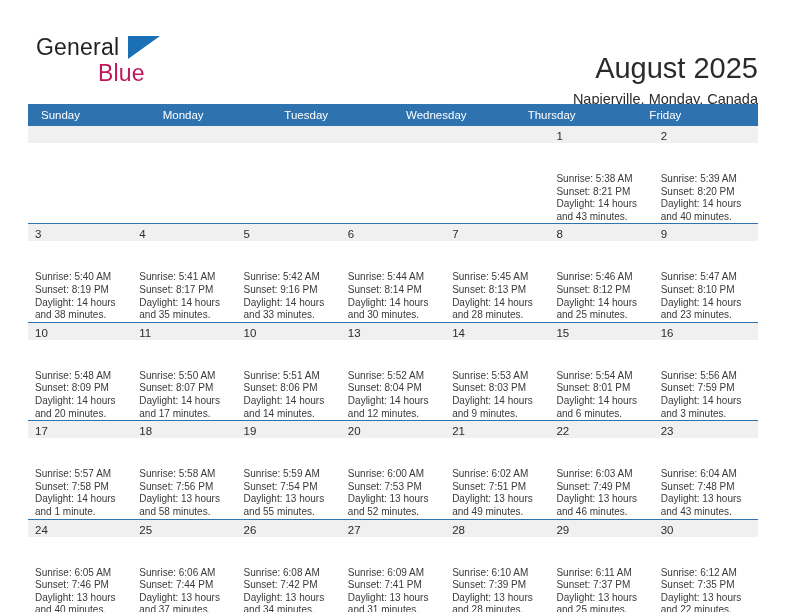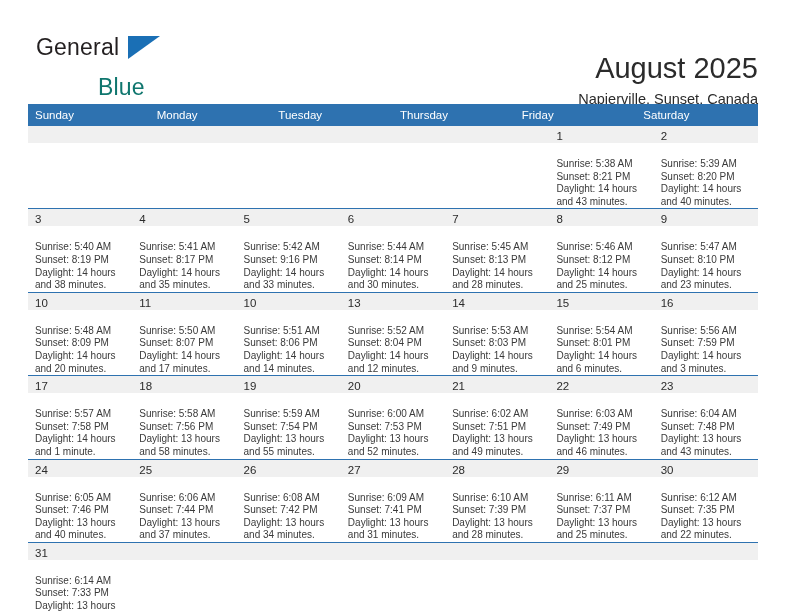--- a/index.html
+++ b/index.html
@@ -40,24 +40,24 @@
     left: 0;
     top: 0;
     font-size: 23px;
     letter-spacing: 0.2px;
     color: #231f20;
     font-family: "Liberation Sans", sans-serif;
   }
   .logo-blue {
     position: absolute;
     left: 62px;
-    top: 40px;
+    top: 26px;
     font-size: 23px;
     letter-spacing: 0.2px;
-    color: #0f766e;
+    color: #be185d;
     font-family: "Liberation Sans", sans-serif;
   }
   .logo-tri {
     position: absolute;
     left: 92px;
     top: 2px;
     width: 0;
     height: 0;
     border-left: 32px solid #1a6fb5;
     border-bottom: 23px solid transparent;
@@ -93,21 +93,21 @@
   .weekdays {
     display: flex;
     background: #2e72b0;
     height: 22px;
   }
   .weekday {
     flex: 1 1 0;
     color: #ffffff;
     font-size: 11.5px;
     line-height: 22px;
-    padding-left: 7px;
+    padding-left: 13px;
     box-sizing: border-box;
     white-space: nowrap;
   }
   .week {
     display: flex;
     border-top: 1.6px solid #2e72b0;
     min-height: 72.5px;
   }
   .week:first-of-type {
     border-top: none;
@@ -124,21 +124,22 @@
     height: 17px;
     padding-left: 7px;
     box-sizing: border-box;
   }
   .daynum {
     font-size: 11.5px;
     line-height: 17px;
     color: #2b2b2b;
   }
   .dayinfo {
-    padding: 15px 6px 0 7px;
+    padding: 2px 6px 0 7px;
+    margin-top: 28px;
   }
   .infoline {
     font-size: 10px;
     line-height: 12.6px;
     color: #3a3a3a;
     white-space: nowrap;
   }
 </style>
 </head>
 <body>
@@ -148,33 +149,33 @@
   <div class="header">
 
     <div class="logo">
       <span class="logo-general">General</span>
       <span class="logo-tri"></span>
       <span class="logo-blue">Blue</span>
     </div>
 
     <div class="title-block">
       <div class="month-title">August 2025</div>
-      <div class="location">Napierville, Sunset, Canada</div>
+      <div class="location">Napierville, Monday, Canada</div>
     </div>
 
   </div>
 
   <div class="calendar">
     <div class="weekdays">
         <div class="weekday">Sunday</div>
         <div class="weekday">Monday</div>
         <div class="weekday">Tuesday</div>
+        <div class="weekday">Wednesday</div>
         <div class="weekday">Thursday</div>
         <div class="weekday">Friday</div>
-        <div class="weekday">Saturday</div>
       </div>
     <div id="weeks-container">
         <div class="week">
           <div class="daycell">
             <div class="daynum-band"><span class="daynum"></span></div>
           </div>
           <div class="daycell">
             <div class="daynum-band"><span class="daynum"></span></div>
           </div>
           <div class="daycell">

